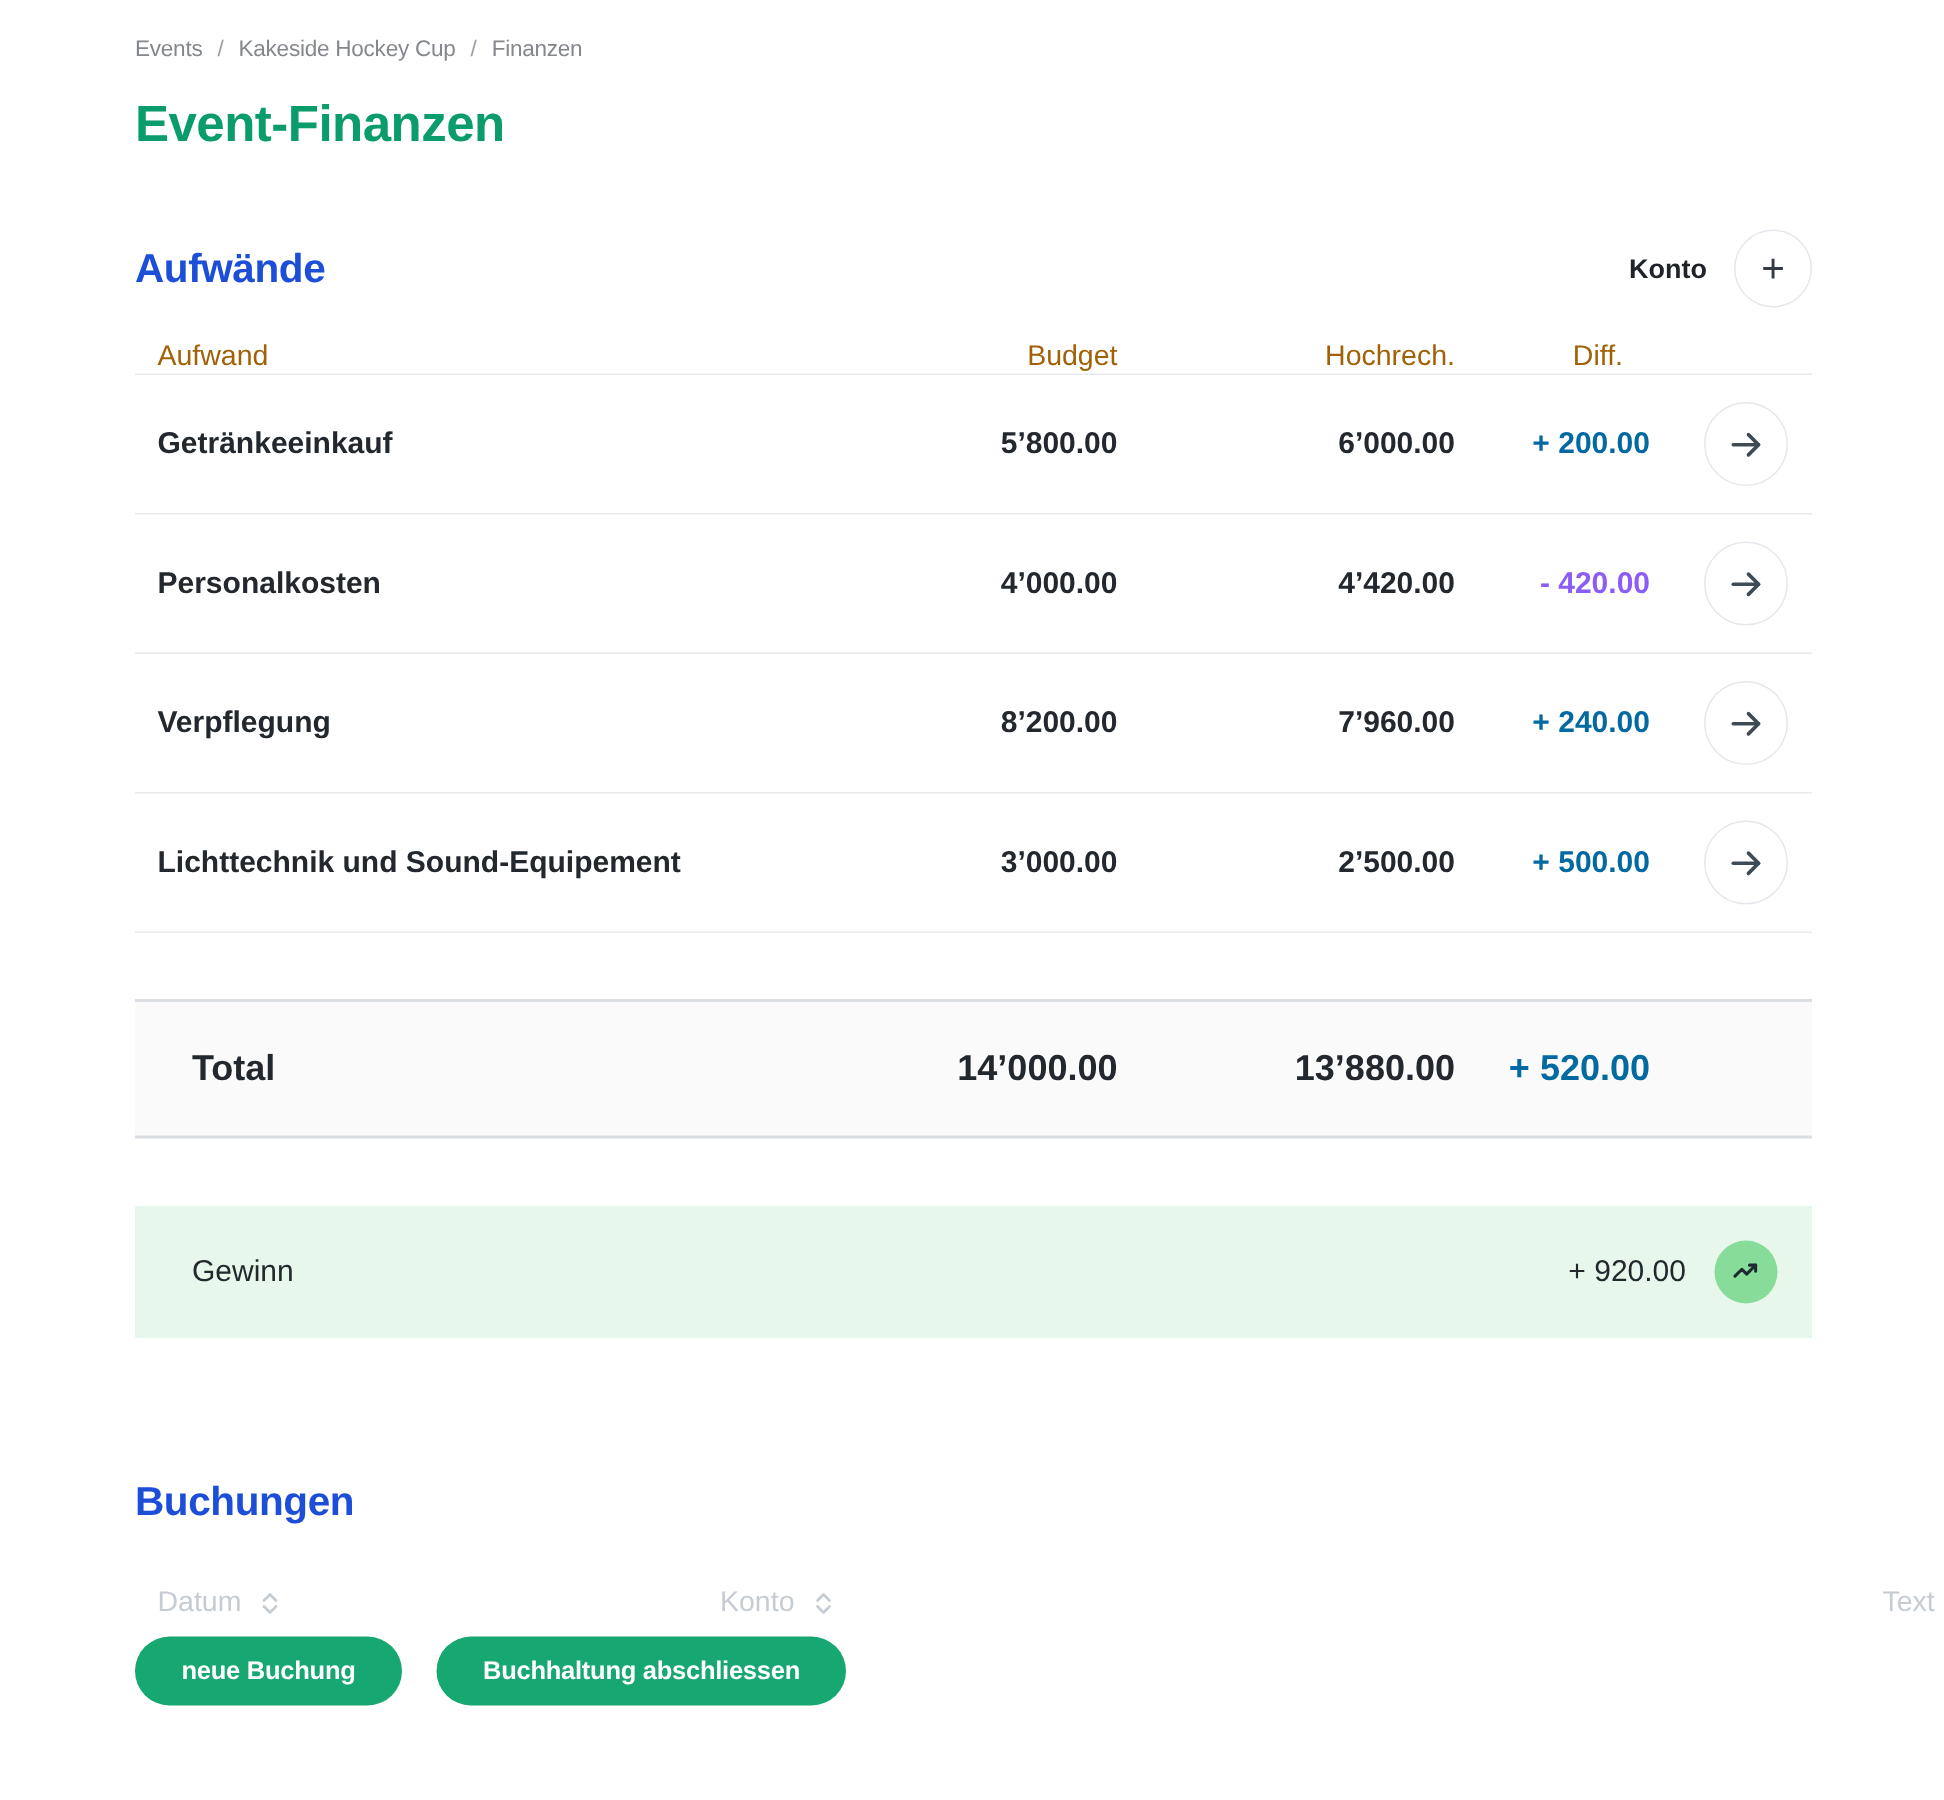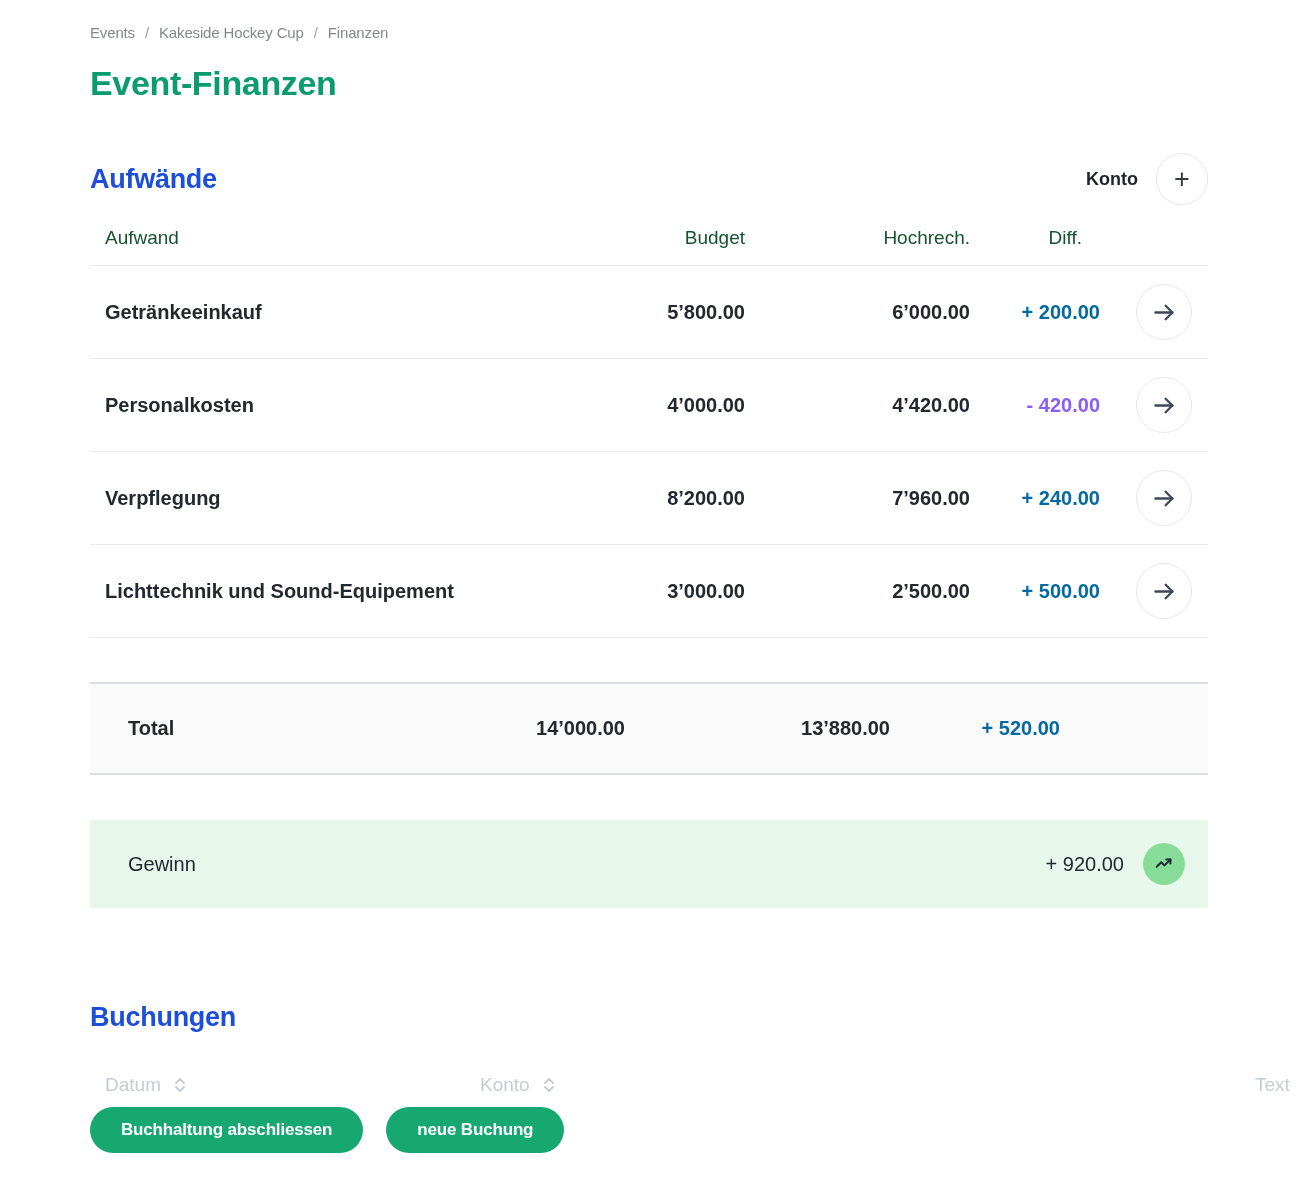--- a/index.html
+++ b/index.html
@@ -18,37 +18,37 @@
   .section-head { margin-top:50px; display:flex; align-items:center; justify-content:space-between; }
   h2.sec { font-size:27px; font-weight:700; color:#1d4ed8; letter-spacing:-0.01em; }
   .konto-group { display:flex; align-items:center; gap:18px; }
   .konto-label { font-size:18px; font-weight:700; color:#1e242a; }
   .add-btn { width:52px; height:52px; border-radius:50%; background:#fff; border:1px solid #e4e8ec;
     display:flex; align-items:center; justify-content:center; font-size:27px; font-weight:400;
     color:#343b42; cursor:pointer; line-height:1; }
 
   
   .frow { display:grid; grid-template-columns:1fr 180px 225px 130px 108px; align-items:center; }
-  .thead { margin-top:22px; padding-bottom:16px; border-bottom:1px solid #e7e9ec;
-    font-size:19px; color:#14532d; }
+  .thead { margin-top:22px; border-bottom:1px solid #e7e9ec;
+    font-size:19px; color:#a16207; }
   .thead .c-diff { padding-right:18px; }
   .c-name { padding-left:15px; }
   .c-num  { text-align:right; }
   .c-diff { text-align:right; font-weight:700; }
   .c-action { display:flex; justify-content:flex-end; padding-right:16px; }
   .data-row { height:93px; border-bottom:1px solid #e7e9ec; font-size:20px; font-weight:600; }
   .positive { color:#0369a1; }
   .negative { color:#8b5cf6; }
   .arrow-btn { width:56px; height:56px; border-radius:50%; background:#fff; border:1px solid #e4e8ec;
     display:flex; align-items:center; justify-content:center; cursor:pointer; }
 
   
   .total-row { margin-top:44px; height:93px; background:#fafafa;
     border-top:2px solid #dadde1; border-bottom:2px solid #dadde1;
-    font-size:20px; font-weight:600;gap:40px; }
+    font-size:24px; font-weight:600; }
   .total-row .c-name { padding-left:38px; }
 
   
   .gewinn-row { margin-top:45px; height:88px; background:#e8f7ec;
     display:flex; align-items:center; padding:0 23px 0 38px;
     font-size:20px; font-weight:400; }
   .gewinn-row .g-label { flex:1; }
   .gewinn-row .g-value { margin-right:19px; color:#22282e; }
   .trend-btn { width:42px; height:42px; border-radius:50%; background:#86dc98; border:none;
     display:flex; align-items:center; justify-content:center; cursor:pointer; }
@@ -211,17 +211,17 @@
             <path d="M3 12l4 4 4-4"></path>
         </svg>
       </span>
     </div>
     <div class="b-col text">
       <span>Text</span>
     </div>
   </div>
 
   <div class="btn-bar">
+    <button class="pill-btn">neue Buchung</button>
     <button class="pill-btn">Buchhaltung abschliessen</button>
-    <button class="pill-btn">neue Buchung</button>
   </div>
 
 </div>
 
 </body></html>

